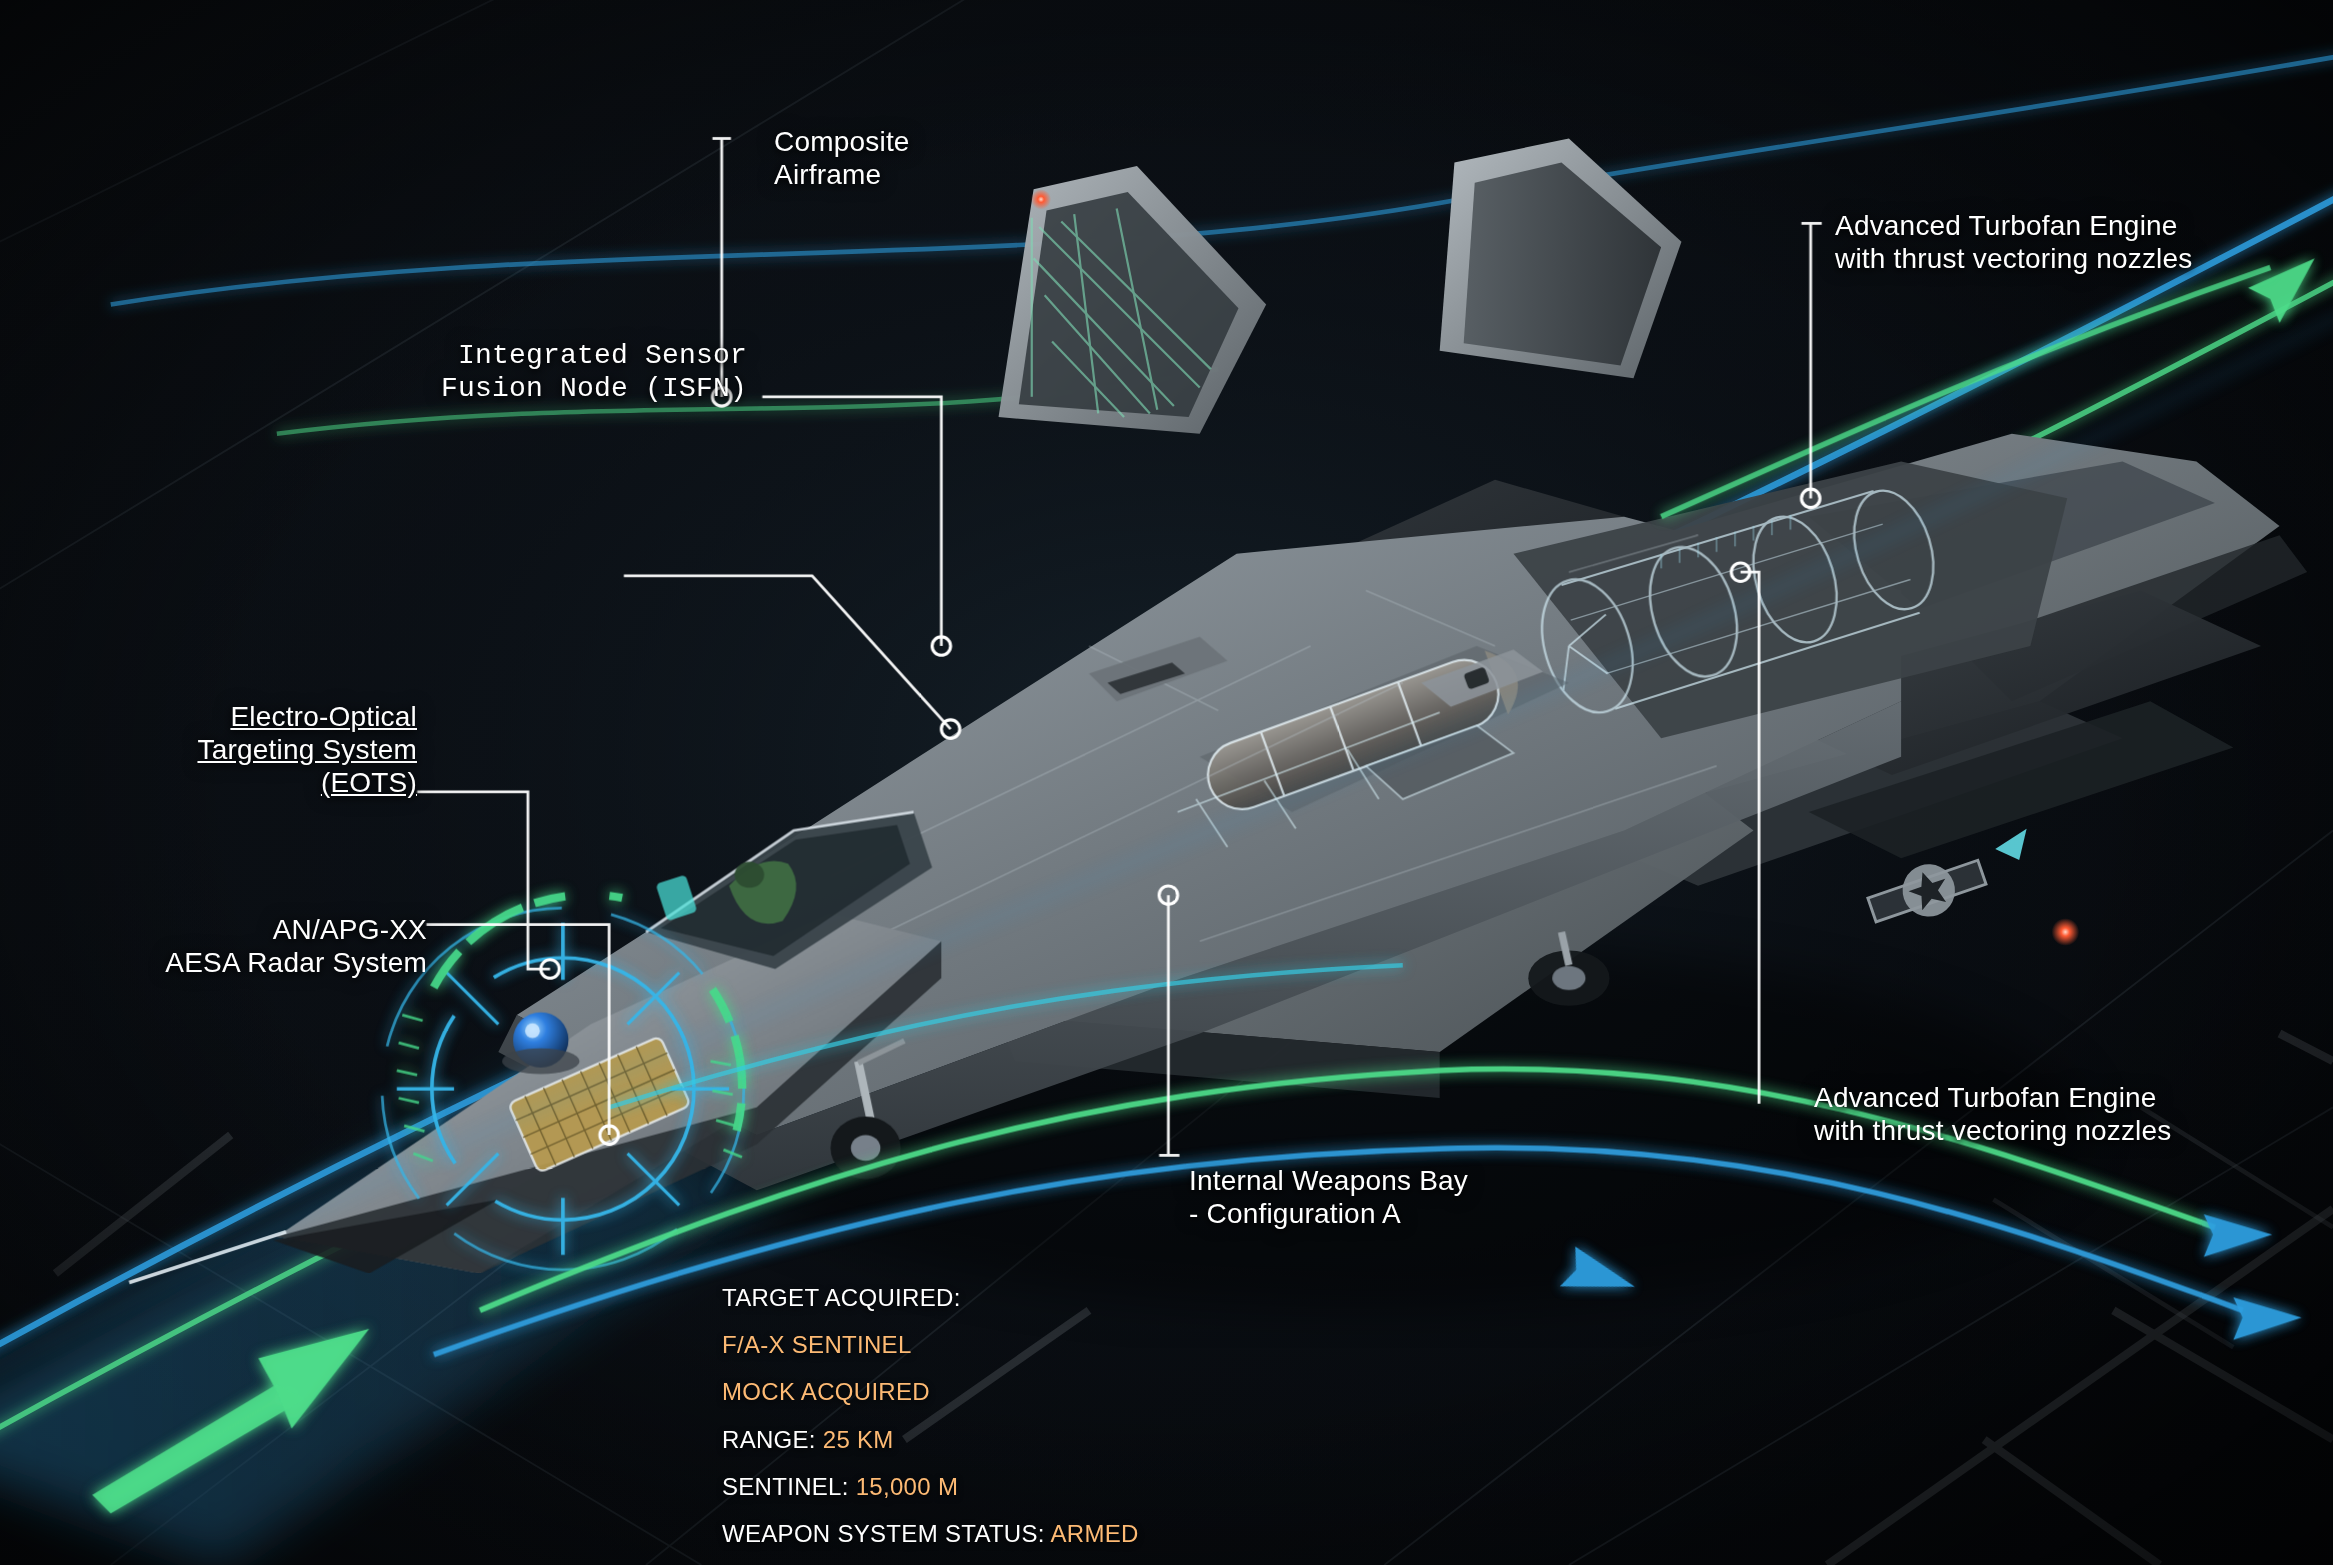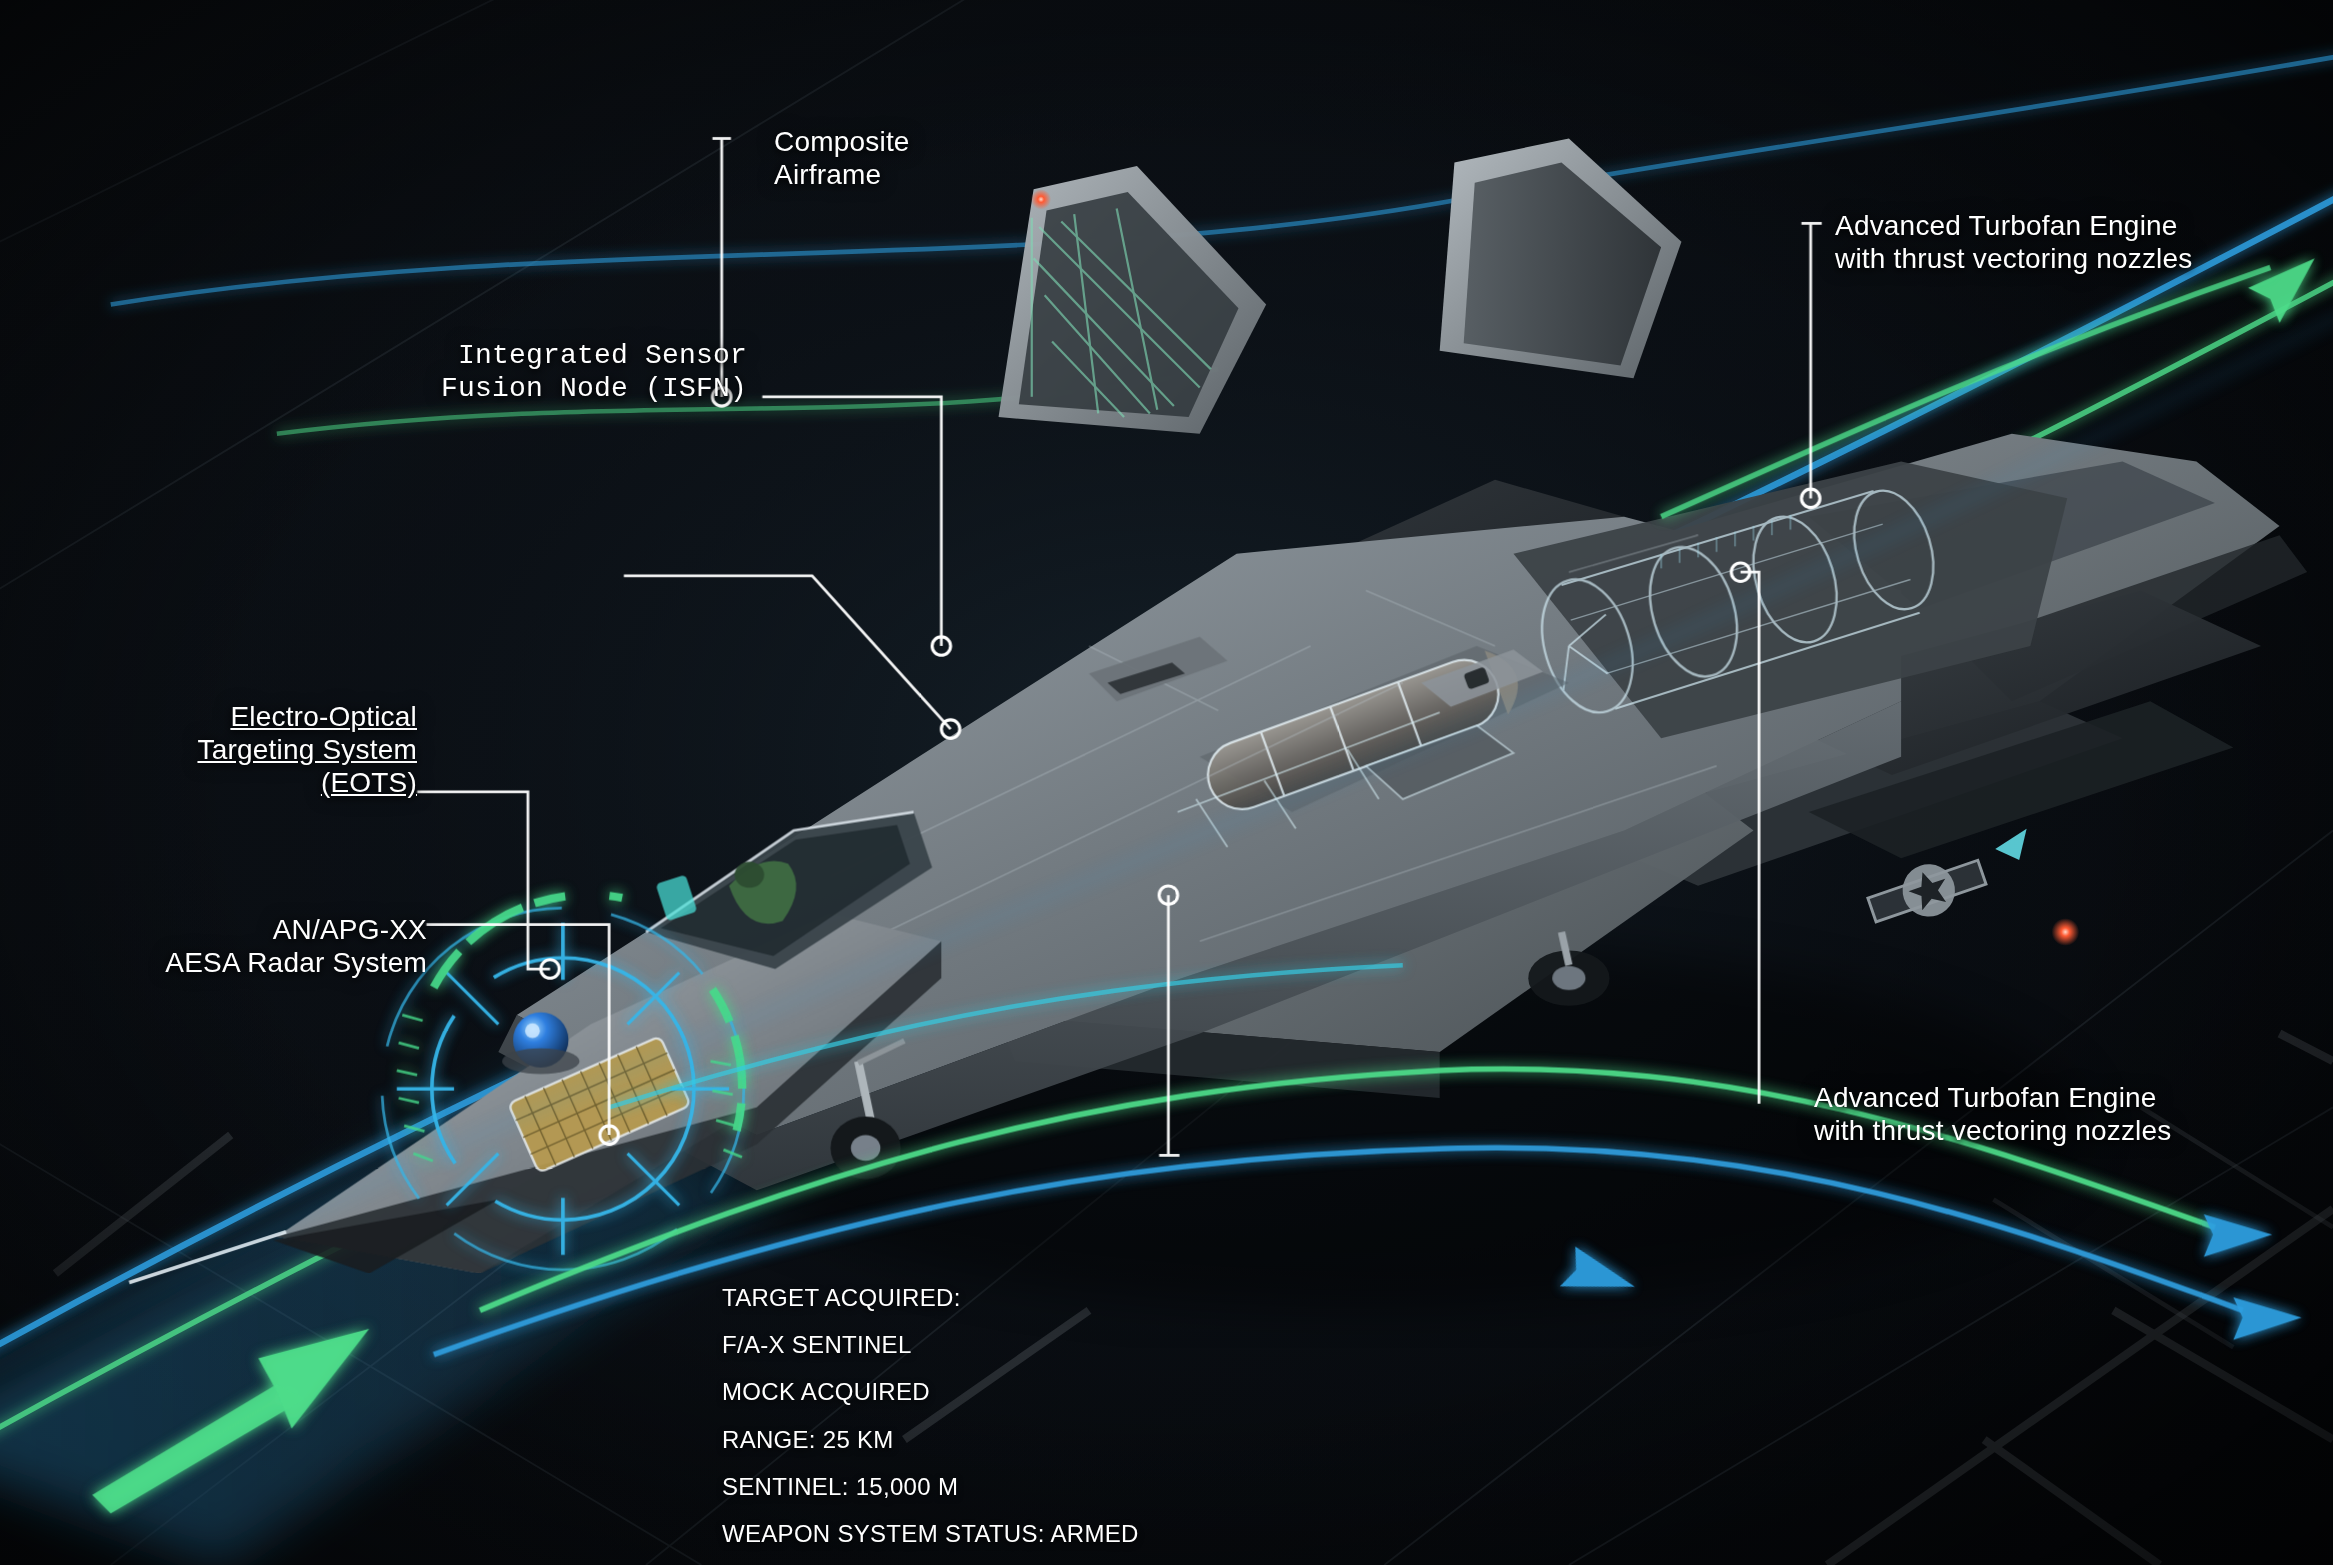--- a/index.html
+++ b/index.html
@@ -39,21 +39,21 @@
   #hud{
     position:absolute;
     left:722px;top:1266px;
     font-size:24px;
     line-height:1.30;
     color:#ffffff;
     letter-spacing:0.3px;
     text-shadow:0 1.8px 6.5px rgba(0,0,0,.95);
     white-space:nowrap;
   }
-  #hud .cy{color:#ffffff;}
+  #hud .cy{color:#fdba74;}
   #hud .row{display:block;margin-top:16px;}
 </style>
 </head>
 <body>
 
 <div id="stage">
 
   <svg id="scene" viewBox="0 0 2528 1696" preserveAspectRatio="none">
     <defs>
       <linearGradient id="bgGrad" x1="0" y1="0" x2="1" y2="1">
@@ -422,20 +422,22 @@
 Fusion Node (ISFN)</div>
 
 
   <div class="lbl r" style="left:85px;top:701px;width:332px;text-decoration:underline;">Electro-Optical
 Targeting System
 (EOTS)</div>
 
   <div class="lbl r" style="left:39px;top:914px;width:388px;">AN/APG-XX
 AESA Radar System</div>
 
+  <div class="lbl l" style="left:1189px;top:1165px;">Internal Weapons Bay
+- Configuration A</div>
 
   <div class="lbl l" style="left:1814px;top:1082px;">Advanced Turbofan Engine
 with thrust vectoring nozzles</div>
 
   <div id="hud">
     <span class="row">TARGET ACQUIRED:</span>
     <span class="row cy">F/A-X SENTINEL</span>
     <span class="row cy">MOCK ACQUIRED</span>
     <span class="row">
       <span>RANGE:</span>

